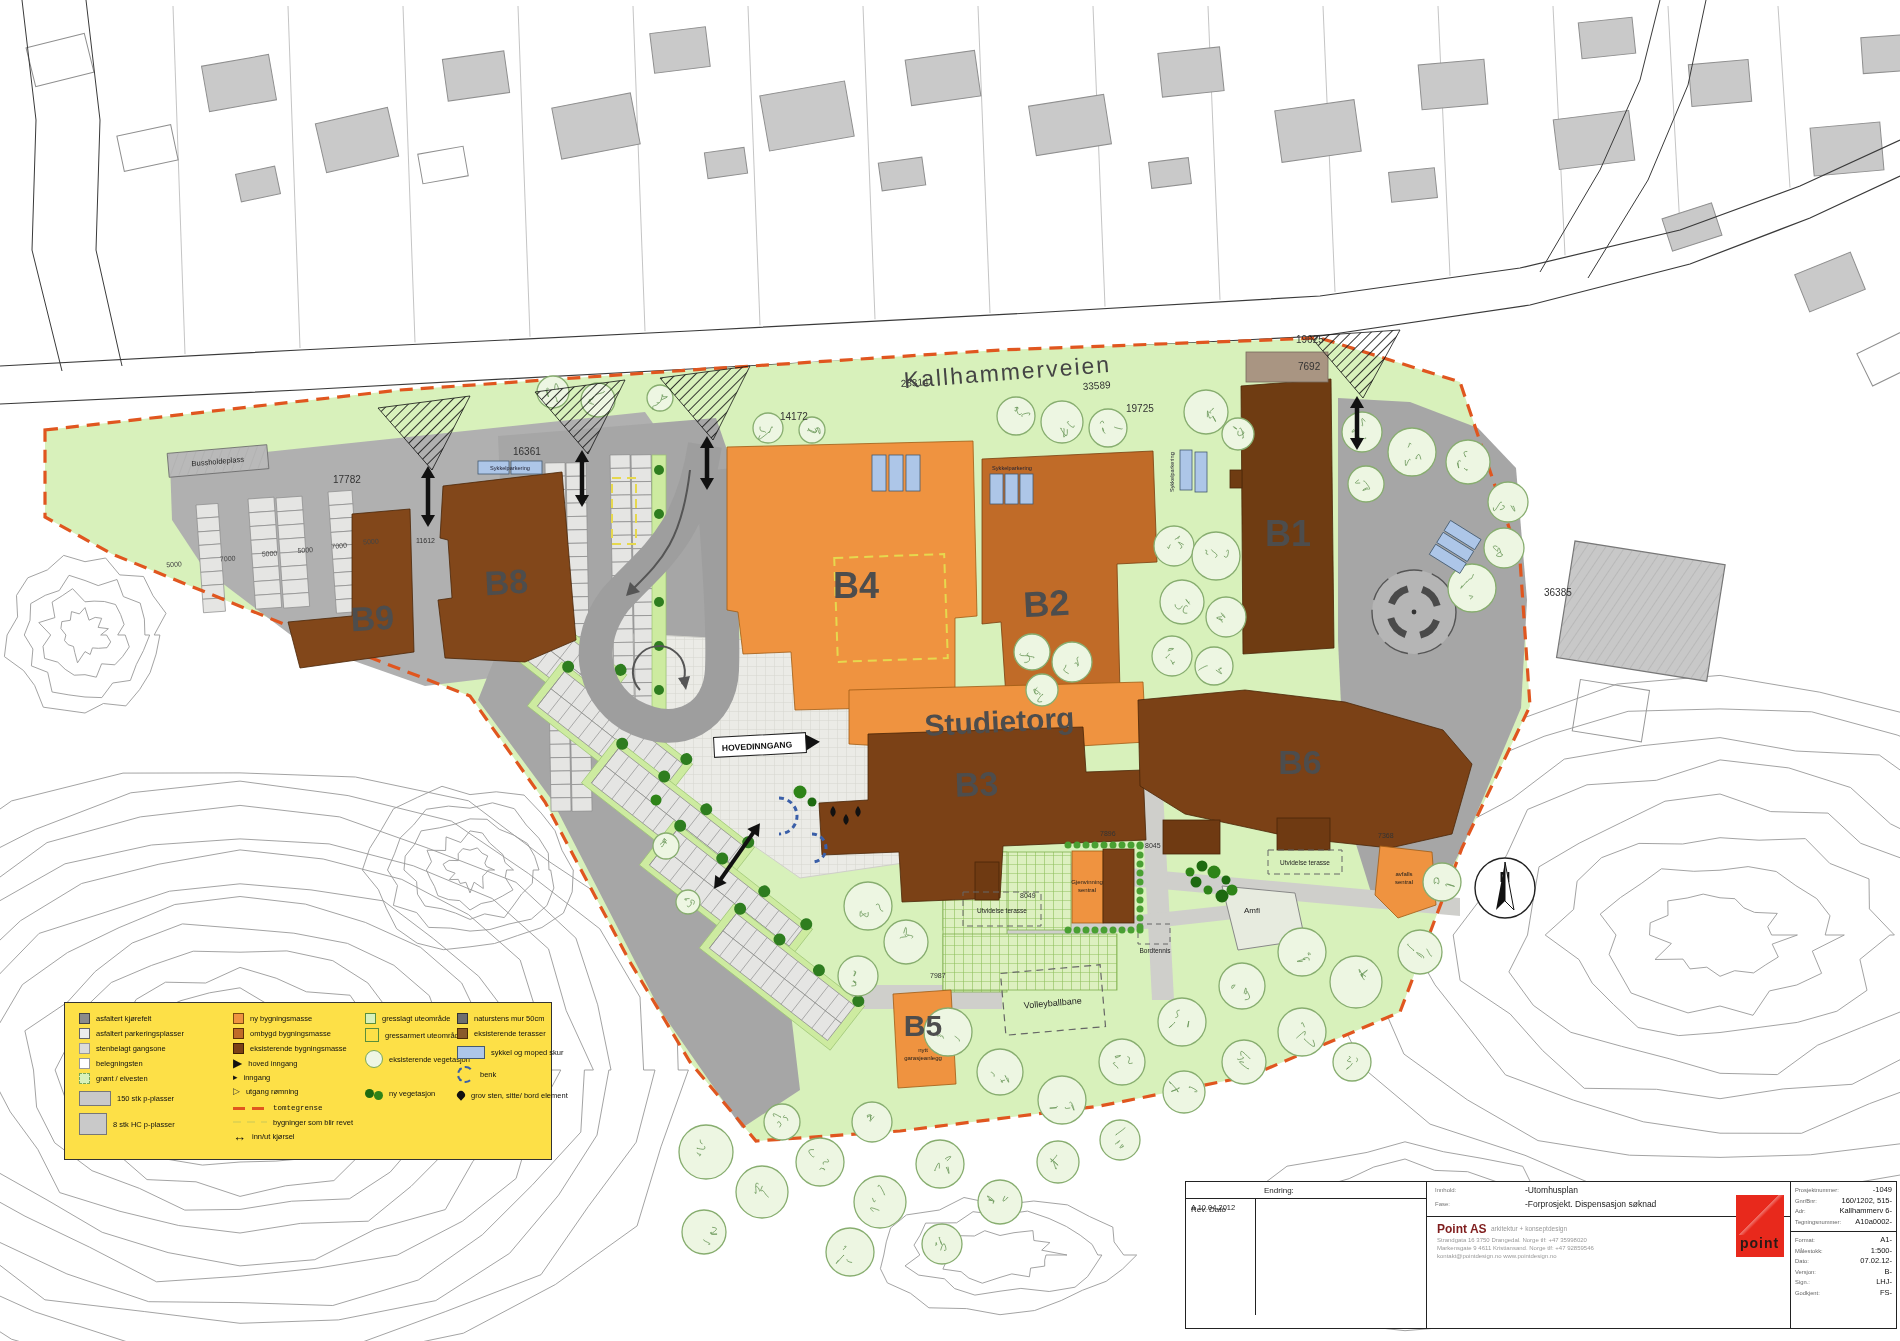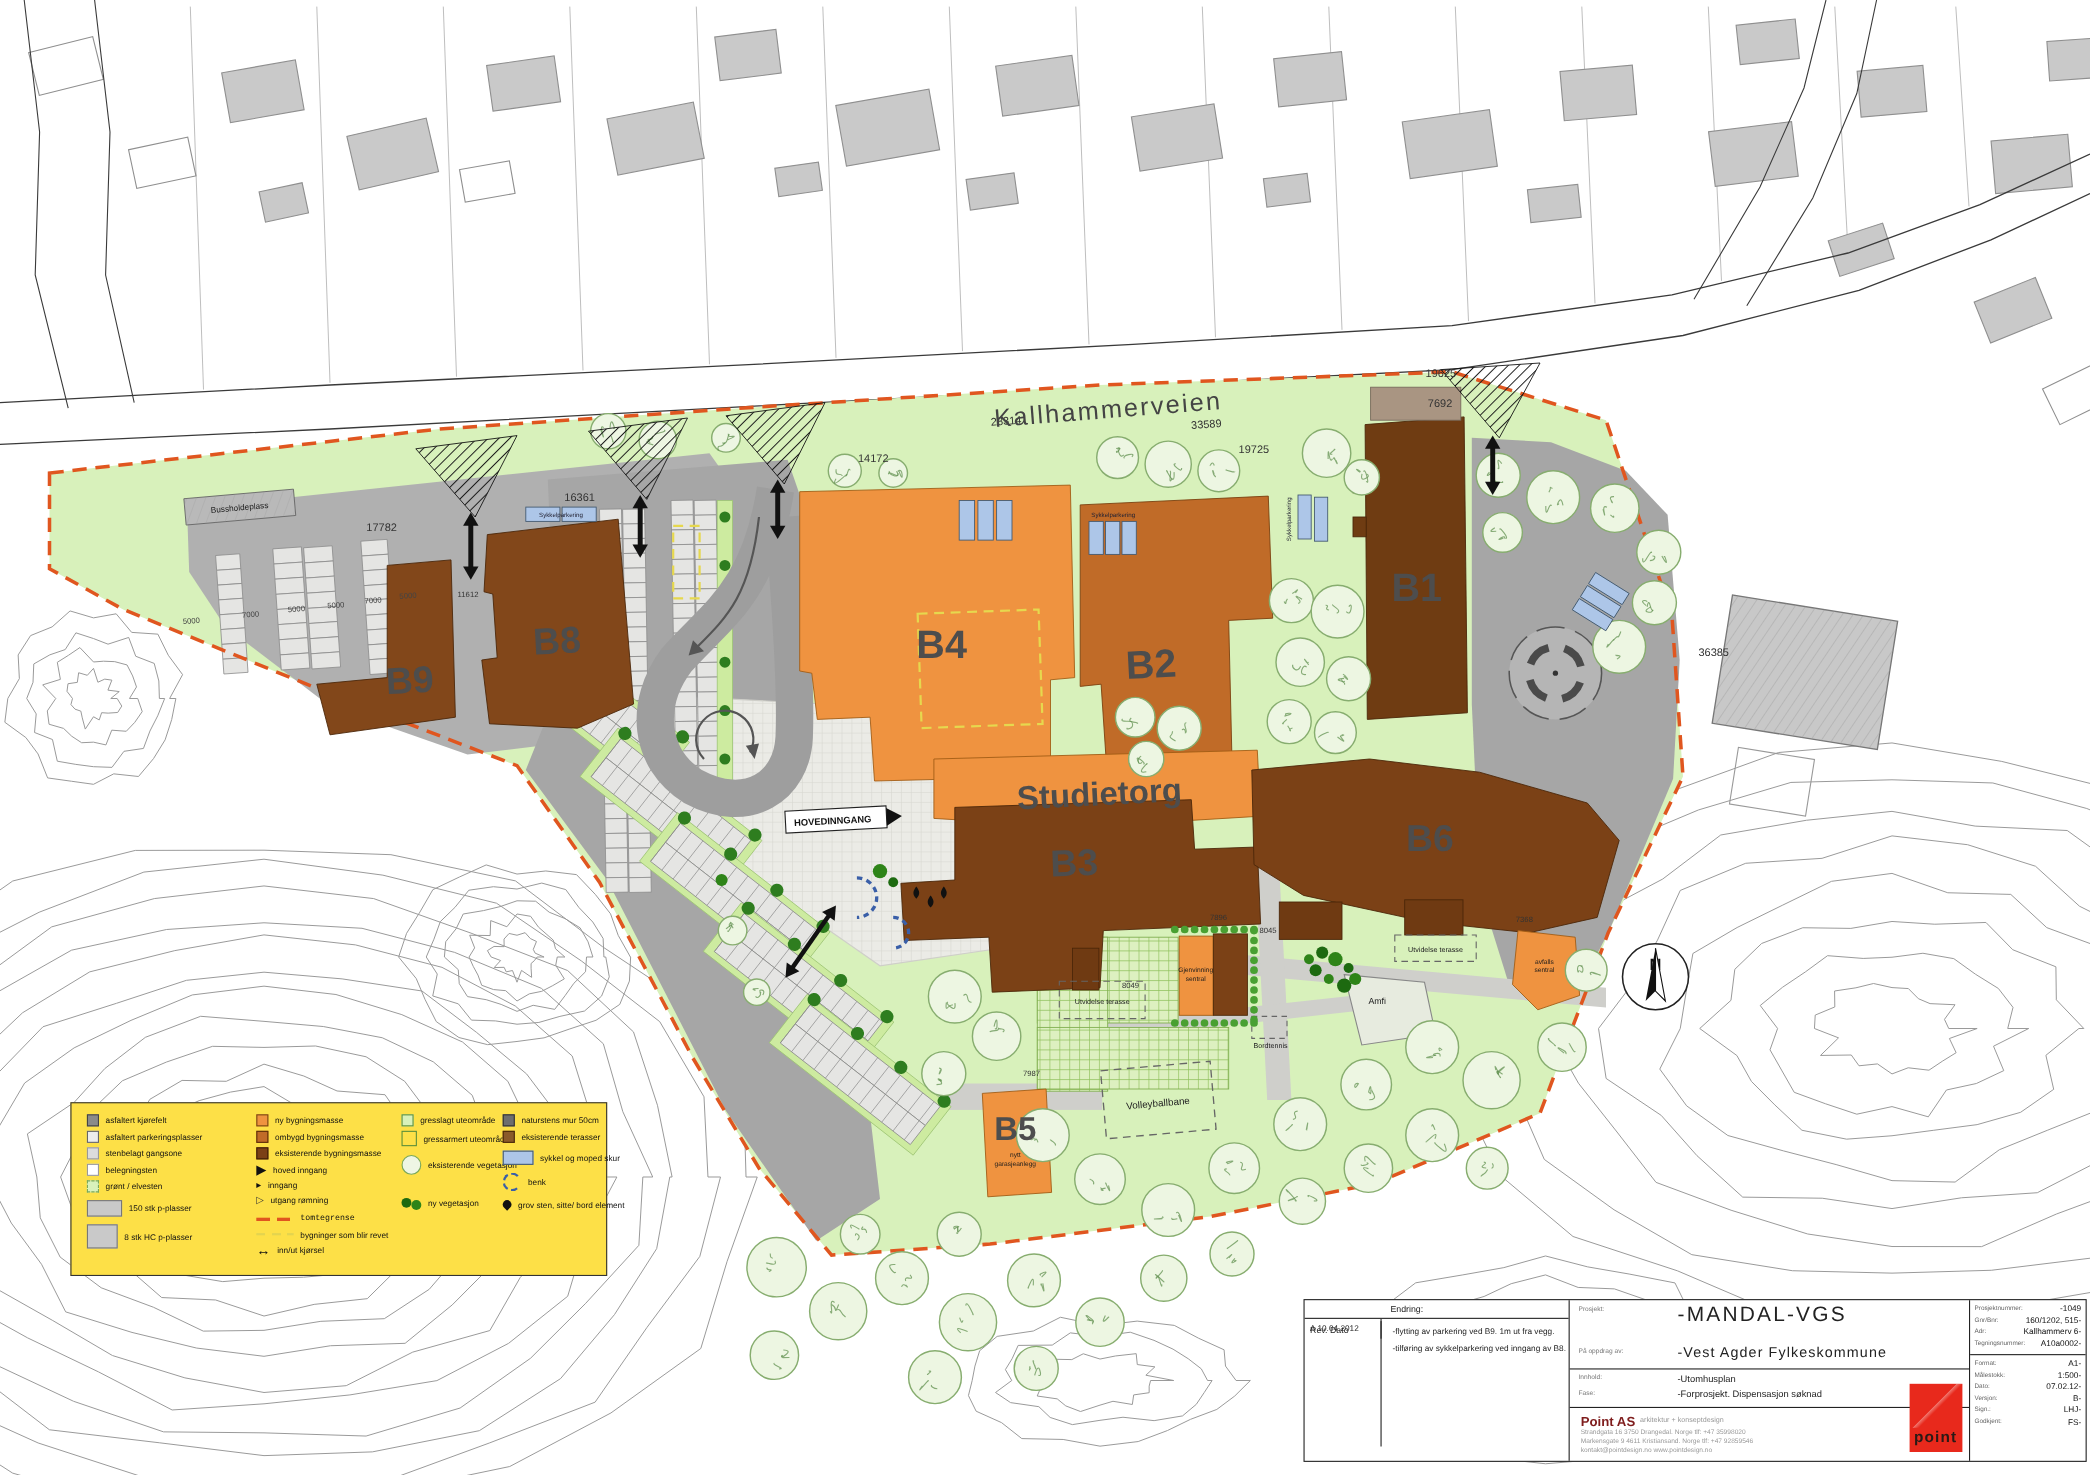--- a/index.html
+++ b/index.html
@@ -1194,33 +1194,23 @@
 
 
 <div class="tblock">
   <div class="trev">
     <div class="hdr">
       <div class="c1">Rev. Dato</div>
       <div class="c2">Endring:</div>
     </div>
     <div class="row">
       <div class="c1">A 10.04.2012</div>
-      <div class="c2">
-        <div>-flytting av parkering ved B9. 1m ut fra vegg.</div>
-        <div>-tilføring av sykkelparkering ved inngang av B8.</div>
-      </div>
     </div>
   </div>
   <div class="tmid">
-    <div class="sec1">
-      <span class="flabel" style="left:8px;top:6px;">Prosjekt:</span>
-      <span class="fval-big" style="left:98px;top:3px;">-MANDAL-VGS</span>
-      <span class="flabel" style="left:8px;top:44px;">På oppdrag av:</span>
-      <span class="fval-med" style="left:98px;top:40px;">-Vest Agder Fylkeskommune</span>
-    </div>
     <div class="sec2">
       <span class="flabel" style="left:8px;top:5px;">Innhold:</span>
       <span class="fval-sm" style="left:98px;top:3px;">-Utomhusplan</span>
       <span class="flabel" style="left:8px;top:19px;">Fase:</span>
       <span class="fval-sm" style="left:98px;top:17px;">-Forprosjekt. Dispensasjon søknad</span>
     </div>
     <div class="sec3">
       <span class="firmname">Point AS</span>
       <span class="firmtag">arkitektur + konseptdesign</span>
       <span class="firmaddr" style="top:20px;">Strandgata 16 3750 Drangedal. Norge tlf: +47 35998020</span>

